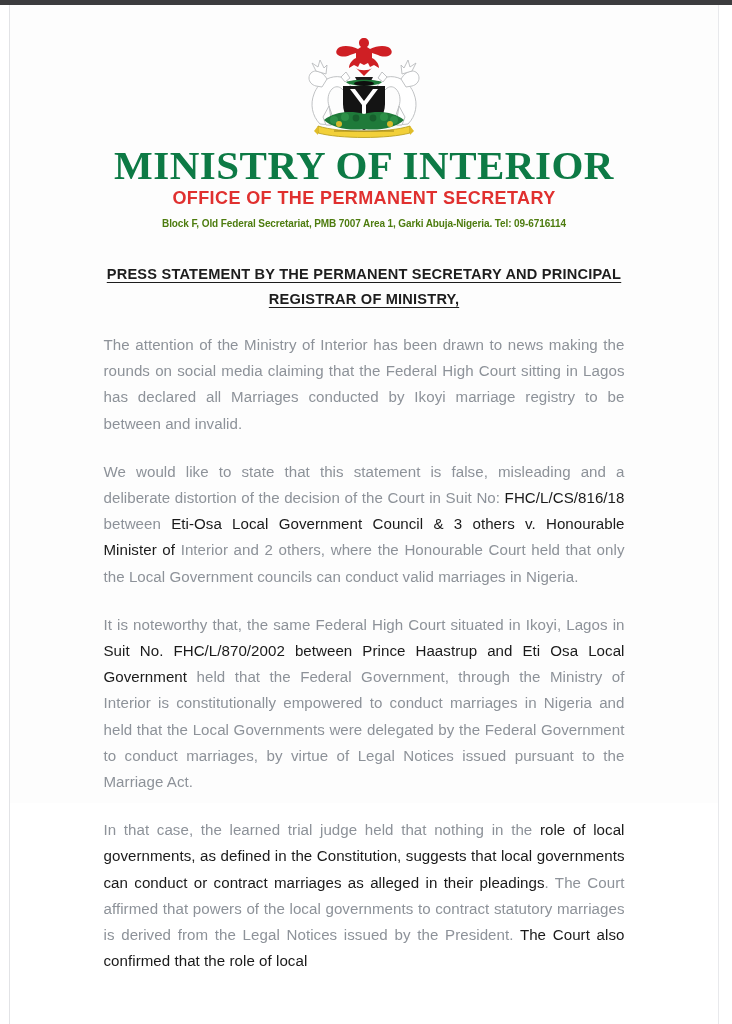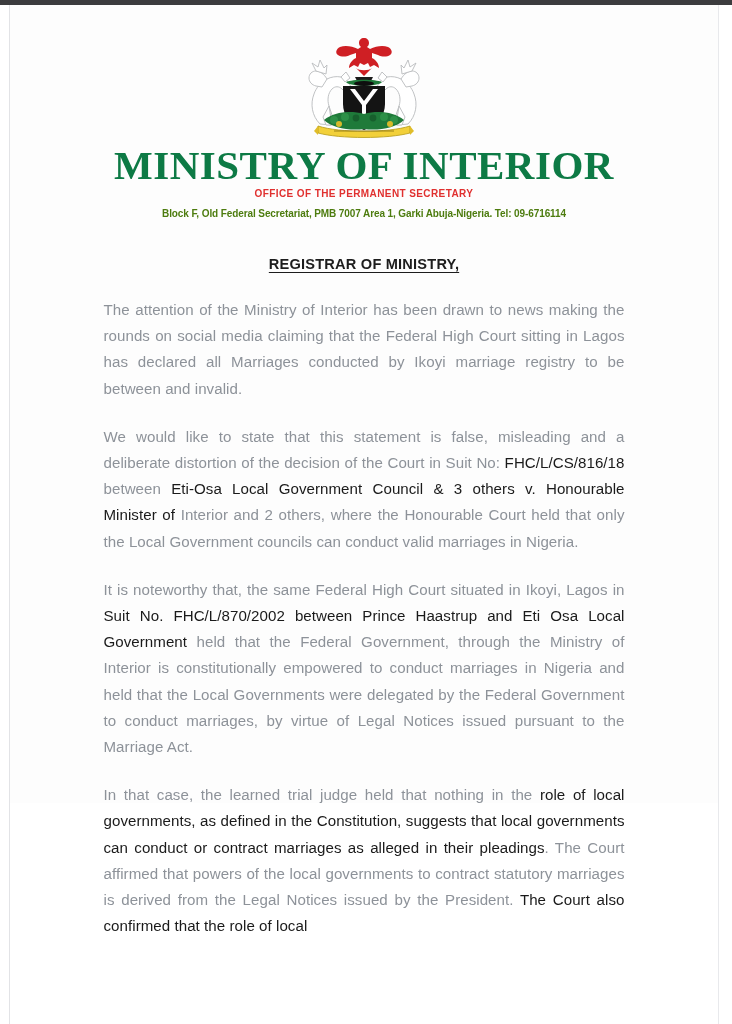--- a/index.html
+++ b/index.html
@@ -75,21 +75,21 @@
     line-height: 44px;
     letter-spacing: 0.5px;
     color: #0d7a45;
     white-space: nowrap;
   }
 
   .org-subtitle {
     margin-top: 1px;
     font-family: "Liberation Sans", sans-serif;
     font-weight: bold;
-    font-size: 10px;
+    font-size: 18px;
     letter-spacing: 0.4px;
     color: #e0302f;
     white-space: nowrap;
   }
 
   .org-address {
     margin-top: 9px;
     font-family: "Liberation Sans", sans-serif;
     font-weight: bold;
     font-size: 10px;
@@ -215,20 +215,21 @@
       </svg>
 
       <div class="org-title">MINISTRY OF INTERIOR</div>
 
       <div class="org-subtitle">OFFICE OF THE PERMANENT SECRETARY</div>
 
       <div class="org-address">Block F, Old Federal Secretariat, PMB 7007 Area 1, Garki Abuja-Nigeria. Tel: 09-6716114</div>
     </div>
 
     <div class="statement-title">
+      <div><span class="tline">PRESS STATEMENT BY THE PERMANENT SECRETARY AND PRINCIPAL</span></div>
       <div><span class="tline">REGISTRAR OF MINISTRY,</span></div>
     </div>
 
     <div class="body-copy">
 
       <p class="para">
         <span>The attention of the Ministry of Interior has been drawn to news making the rounds on social media claiming that the Federal High Court sitting in Lagos has declared all Marriages conducted by Ikoyi marriage registry to be between and invalid.</span>
       </p>
 
       <p class="para">

